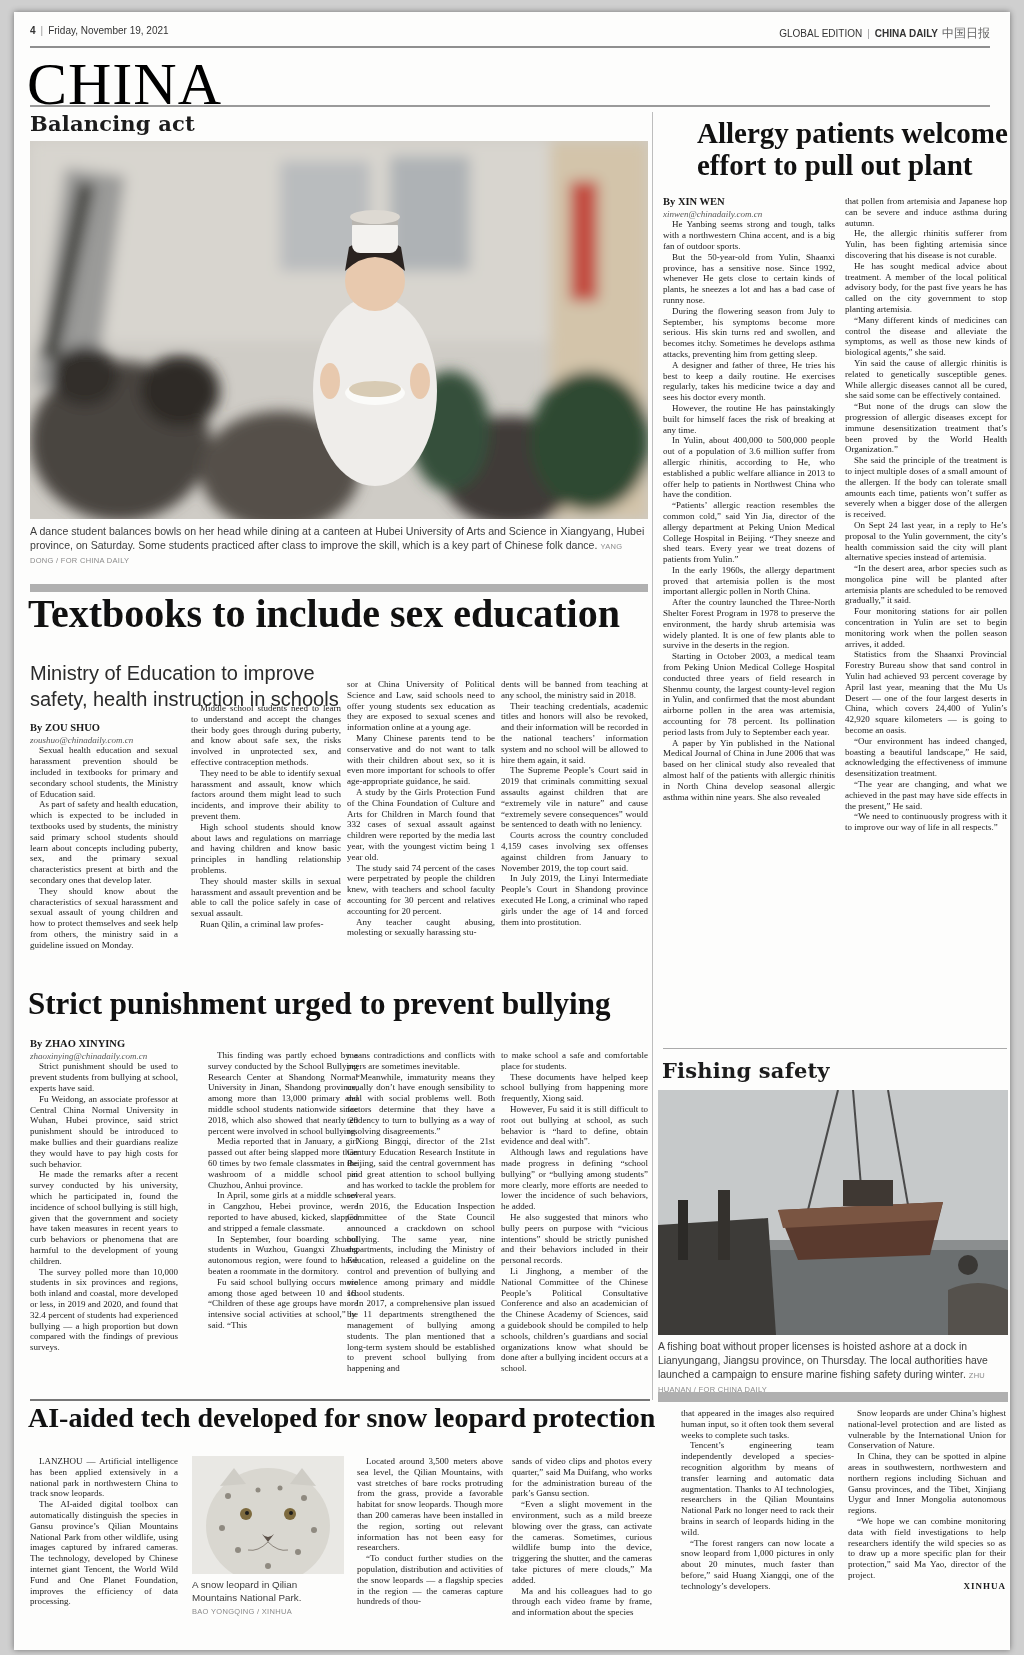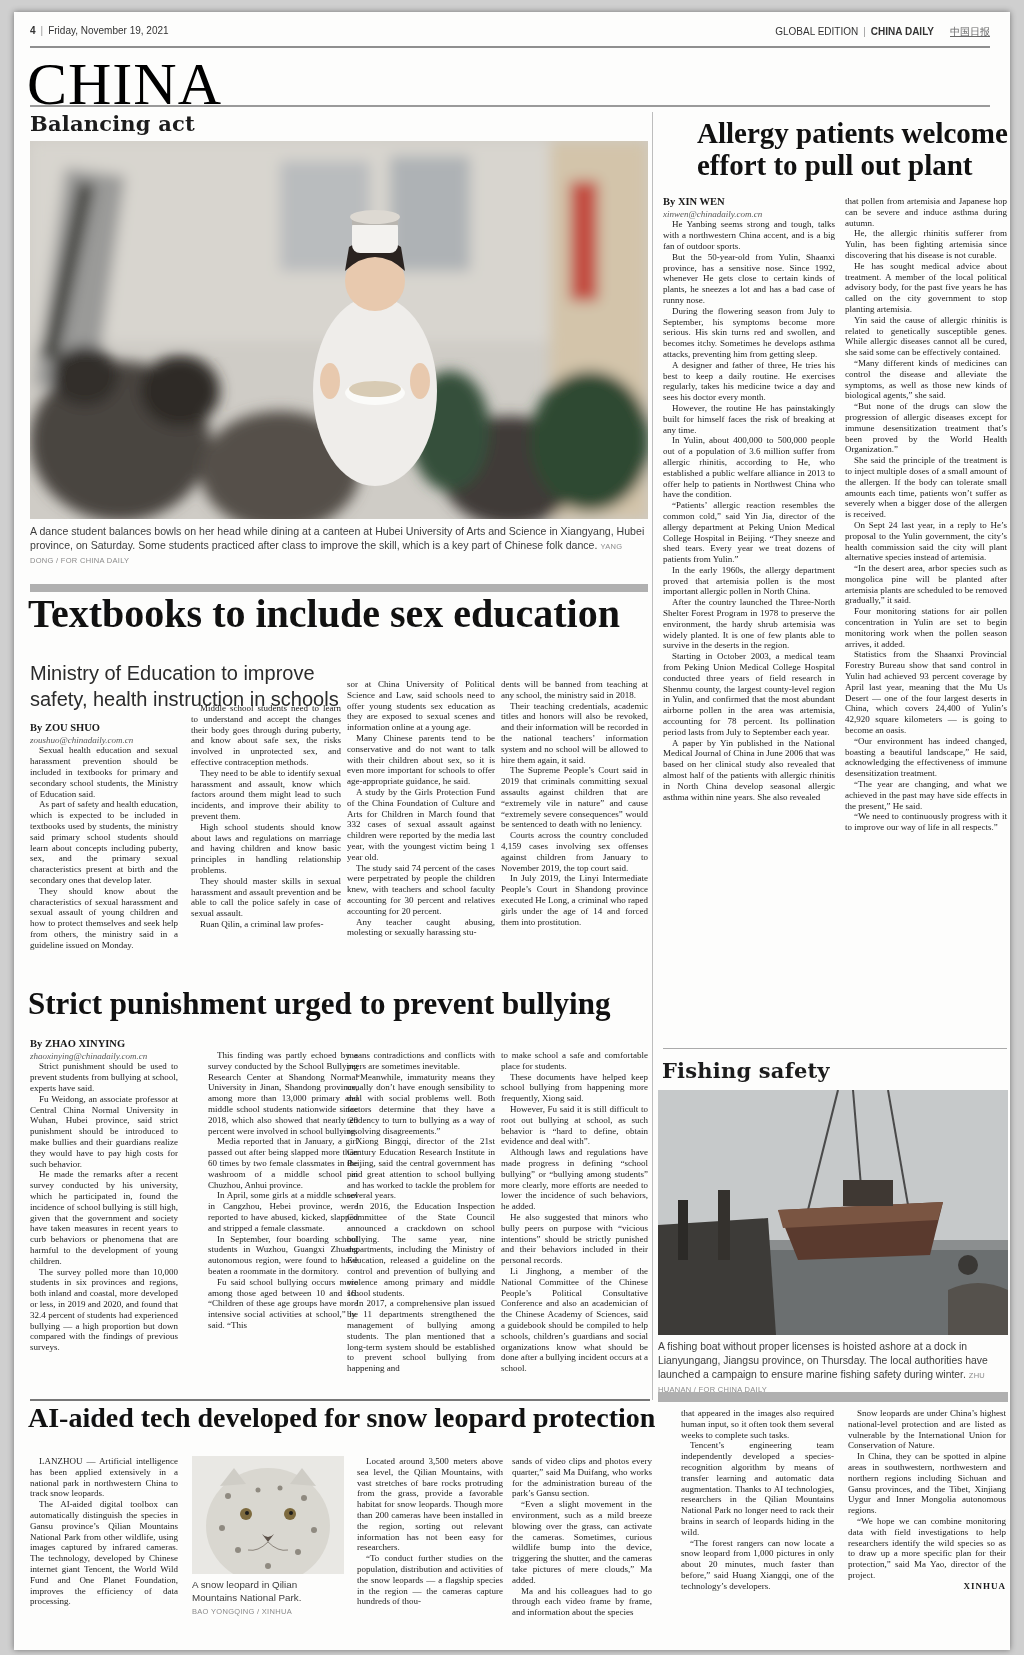--- a/index.html
+++ b/index.html
@@ -7,21 +7,21 @@
          font-family:"Liberation Serif",serif;color:#1a1a1a;}
   .paper{position:absolute;left:14px;right:14px;top:12px;bottom:5px;background:#fdfdfc;
          box-shadow:0 0 6px rgba(0,0,0,.45);}
   .abs{position:absolute;}
 
   
   .hdr{left:30px;right:34px;top:25px;display:flex;justify-content:space-between;
        font-family:"Liberation Sans",sans-serif;font-size:10px;color:#333;}
   .hdr b{font-weight:bold;}
   .hdr .sep{color:#999;margin:0 5px;}
-  .cn{font-size:10px;color:#666;margin-left:16px;text-decoration:underline;}
+  .cn{font-size:12px;color:#666;margin-left:4px;}
   .rule{background:#8f8f8f;height:2px;}
   .thinrule{background:#aaa;height:1px;}
   .section-title{left:27px;top:50px;font-size:60px;font-weight:normal;color:#000000;
                  letter-spacing:1px;font-family:"Liberation Serif",serif;}
 
   
   .kicker{font-family:"DejaVu Serif",serif;font-weight:bold;font-size:21px;color:#1c1c1c;letter-spacing:.2px;}
 
   
   .photo{background:#c9c6c0;overflow:hidden;}
@@ -176,22 +176,22 @@
 
   <div class="col abs" style="left:663px;top:196px;width:172px;height:845px;">
     <p class="byline">By XIN WEN</p>
     <p class="email">xinwen@chinadaily.com.cn</p>
     <span><p>He Yanbing seems strong and tough, talks with a northwestern China accent, and is a big fan of outdoor sports.</p><p>But the 50-year-old from Yulin, Shaanxi province, has a sensitive nose. Since 1992, whenever He gets close to certain kinds of plants, he sneezes a lot and has a bad case of runny nose.</p><p>During the flowering season from July to September, his symptoms become more serious. His skin turns red and swollen, and becomes itchy. Sometimes he develops asthma attacks, preventing him from getting sleep.</p><p>A designer and father of three, He tries his best to keep a daily routine. He exercises regularly, takes his medicine twice a day and sees his doctor every month.</p><p>However, the routine He has painstakingly built for himself faces the risk of breaking at any time.</p><p>In Yulin, about 400,000 to 500,000 people out of a population of 3.6 million suffer from allergic rhinitis, according to He, who established a public welfare alliance in 2013 to offer help to patients in Northwest China who have the condition.</p><p>“Patients’ allergic reaction resembles the common cold,” said Yin Jia, director of the allergy department at Peking Union Medical College Hospital in Beijing. “They sneeze and shed tears. Every year we treat dozens of patients from Yulin.”</p><p>In the early 1960s, the allergy department proved that artemisia pollen is the most important allergic pollen in North China.</p><p>After the country launched the Three-North Shelter Forest Program in 1978 to preserve the environment, the hardy shrub artemisia was widely planted. It is one of few plants able to survive in the deserts in the region.</p><p>Starting in October 2003, a medical team from Peking Union Medical College Hospital conducted three years of field research in Shenmu county, the largest county-level region in Yulin, and confirmed that the most abundant airborne pollen in the area was artemisia, accounting for 78 percent. Its pollination period lasts from July to September each year.</p><p>A paper by Yin published in the National Medical Journal of China in June 2006 that was based on her clinical study also revealed that almost half of the patients with allergic rhinitis in North China develop seasonal allergic asthma within nine years. She also revealed</p></span>
   </div>
   <div class="col cont abs" style="left:845px;top:196px;width:162px;height:845px;">
       <p>that pollen from artemisia and Japanese hop can be severe and induce asthma during autumn.</p>
       <p>He, the allergic rhinitis sufferer from Yulin, has been fighting artemisia since discovering that his disease is not curable.</p>
       <p>He has sought medical advice about treatment. A member of the local political advisory body, for the past five years he has called on the city government to stop planting artemisia.</p>
+      <p>“Many different kinds of medicines can control the disease and alleviate the symptoms, as well as those new kinds of biological agents,” she said.</p>
       <p>Yin said the cause of allergic rhinitis is related to genetically susceptible genes. While allergic diseases cannot all be cured, she said some can be effectively contained.</p>
-      <p>“Many different kinds of medicines can control the disease and alleviate the symptoms, as well as those new kinds of biological agents,” she said.</p>
       <p>“But none of the drugs can slow the progression of allergic diseases except for immune desensitization treatment that’s been proved by the World Health Organization.”</p>
       <p>She said the principle of the treatment is to inject multiple doses of a small amount of the allergen. If the body can tolerate small amounts each time, patients won’t suffer as severely when a bigger dose of the allergen is received.</p>
       <p>On Sept 24 last year, in a reply to He’s proposal to the Yulin government, the city’s health commission said the city will plant alternative species instead of artemisia.</p>
       <p>“In the desert area, arbor species such as mongolica pine will be planted after artemisia plants are scheduled to be removed gradually,” it said.</p>
       <p>Four monitoring stations for air pollen concentration in Yulin are set to begin monitoring work when the pollen season arrives, it added.</p>
       <p>Statistics from the Shaanxi Provincial Forestry Bureau show that sand control in Yulin had achieved 93 percent coverage by April last year, meaning that the Mu Us Desert — one of the four largest deserts in China, which covers 24,400 of Yulin’s 42,920 square kilometers — is going to become an oasis.</p>
       <p>“Our environment has indeed changed, boasting a beautiful landscape,” He said, acknowledging the effectiveness of immune desensitization treatment.</p>
       <p>“The year are changing, and what we achieved in the past may have side effects in the present,” He said.</p>
       <p>“We need to continuously progress with it to improve our way of life in all respects.”</p>
     </div>

